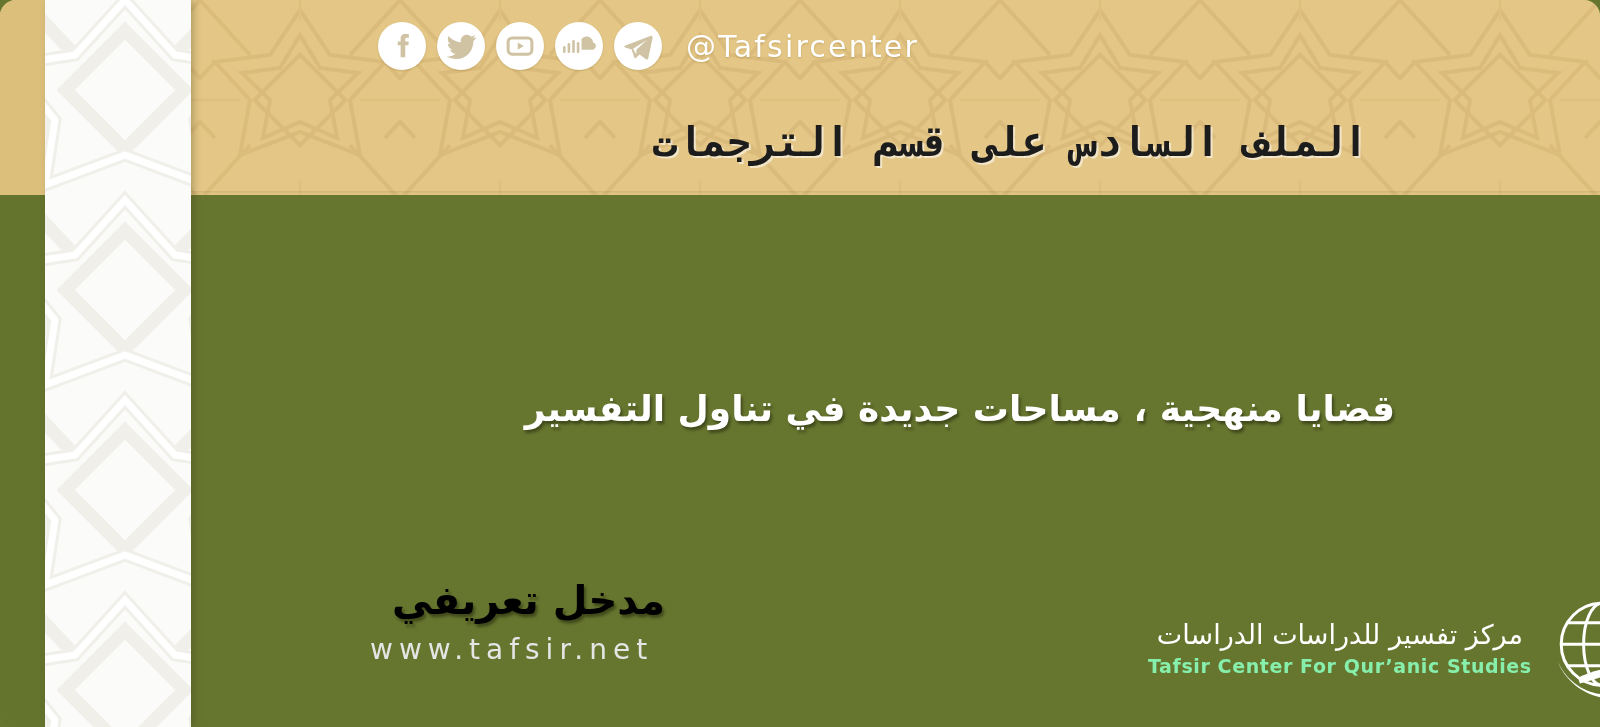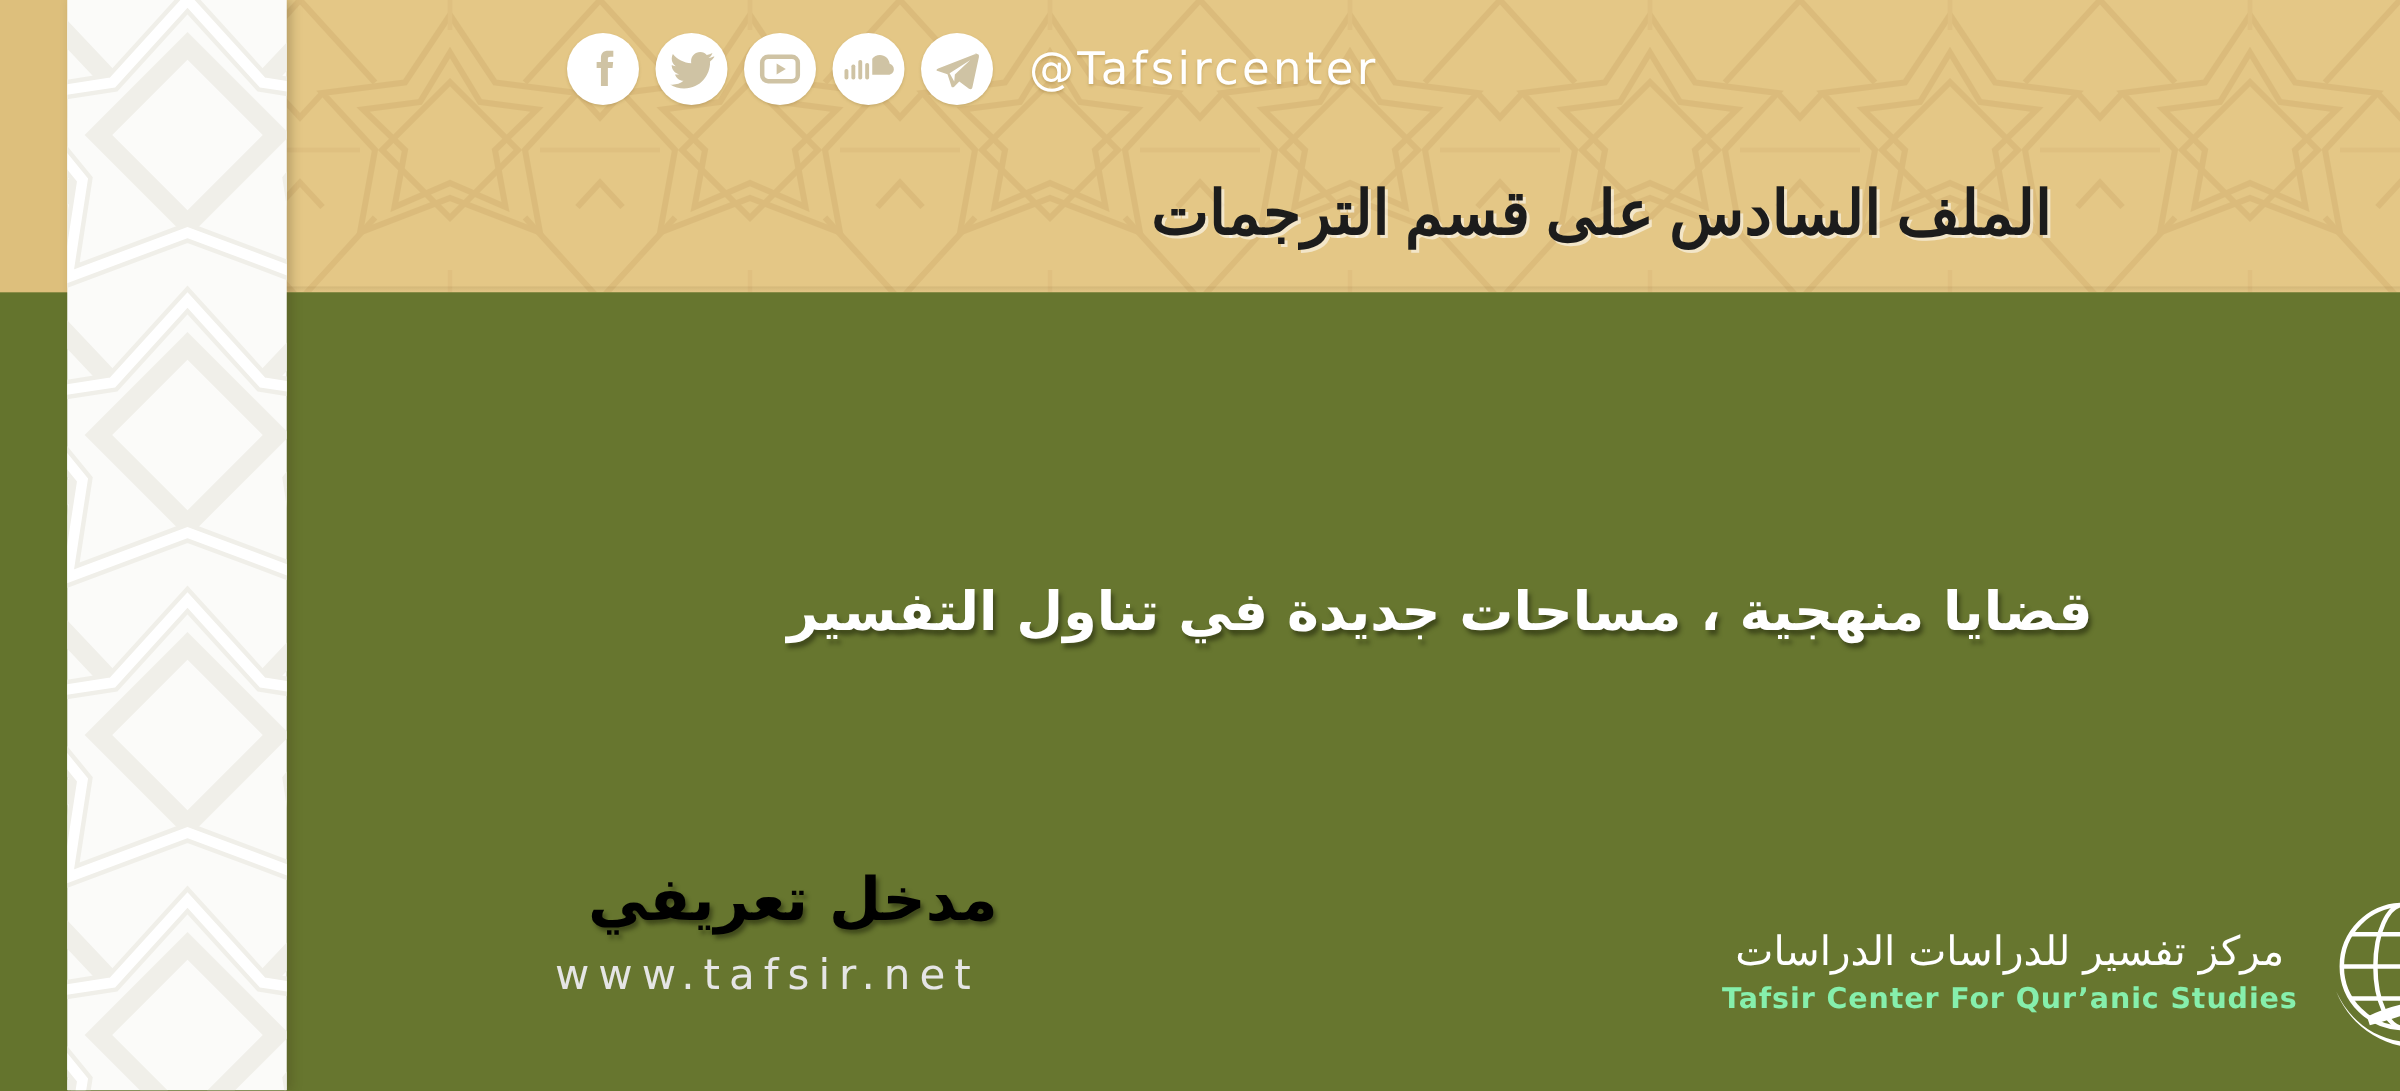--- a/index.html
+++ b/index.html
@@ -7,20 +7,21 @@
   html,body{
     width:1600px; height:727px; overflow:hidden;
     font-family:"Liberation Sans","DejaVu Sans",sans-serif;
     background:#67762f;
   }
   #banner{
     position:relative;
     width:1600px; height:727px;
     overflow:hidden;
     background:#67762f;
+    border-radius:16px;
   }
 
   
   #header-band{
     position:absolute; left:0; top:0; width:1600px; height:195px;
     background:#e4c786;
     overflow:hidden;
   }
   #header-pattern{
     position:absolute; left:0; top:0; width:1600px; height:195px;
@@ -72,21 +73,21 @@
     font-size:30px; letter-spacing:2.2px;
     color:#ffffff;
     font-family:"DejaVu Sans",sans-serif;
     text-shadow:0 1px 2px rgba(140,110,45,.35);
     white-space:nowrap;
   }
 
   
   #header-headline{
     position:absolute; right:232px; top:118px;
-    font-family:Liberation Serif, serif;
+    font-family:Liberation Mono, monospace;
     font-size:41px; font-weight:bold;
     color:#1c1c1c;
     direction:rtl; text-align:right;
     white-space:nowrap;
     text-shadow: 2px 2px 0 rgba(255,255,255,.55);
     z-index:8;
   }
 
   
   #main-title{

